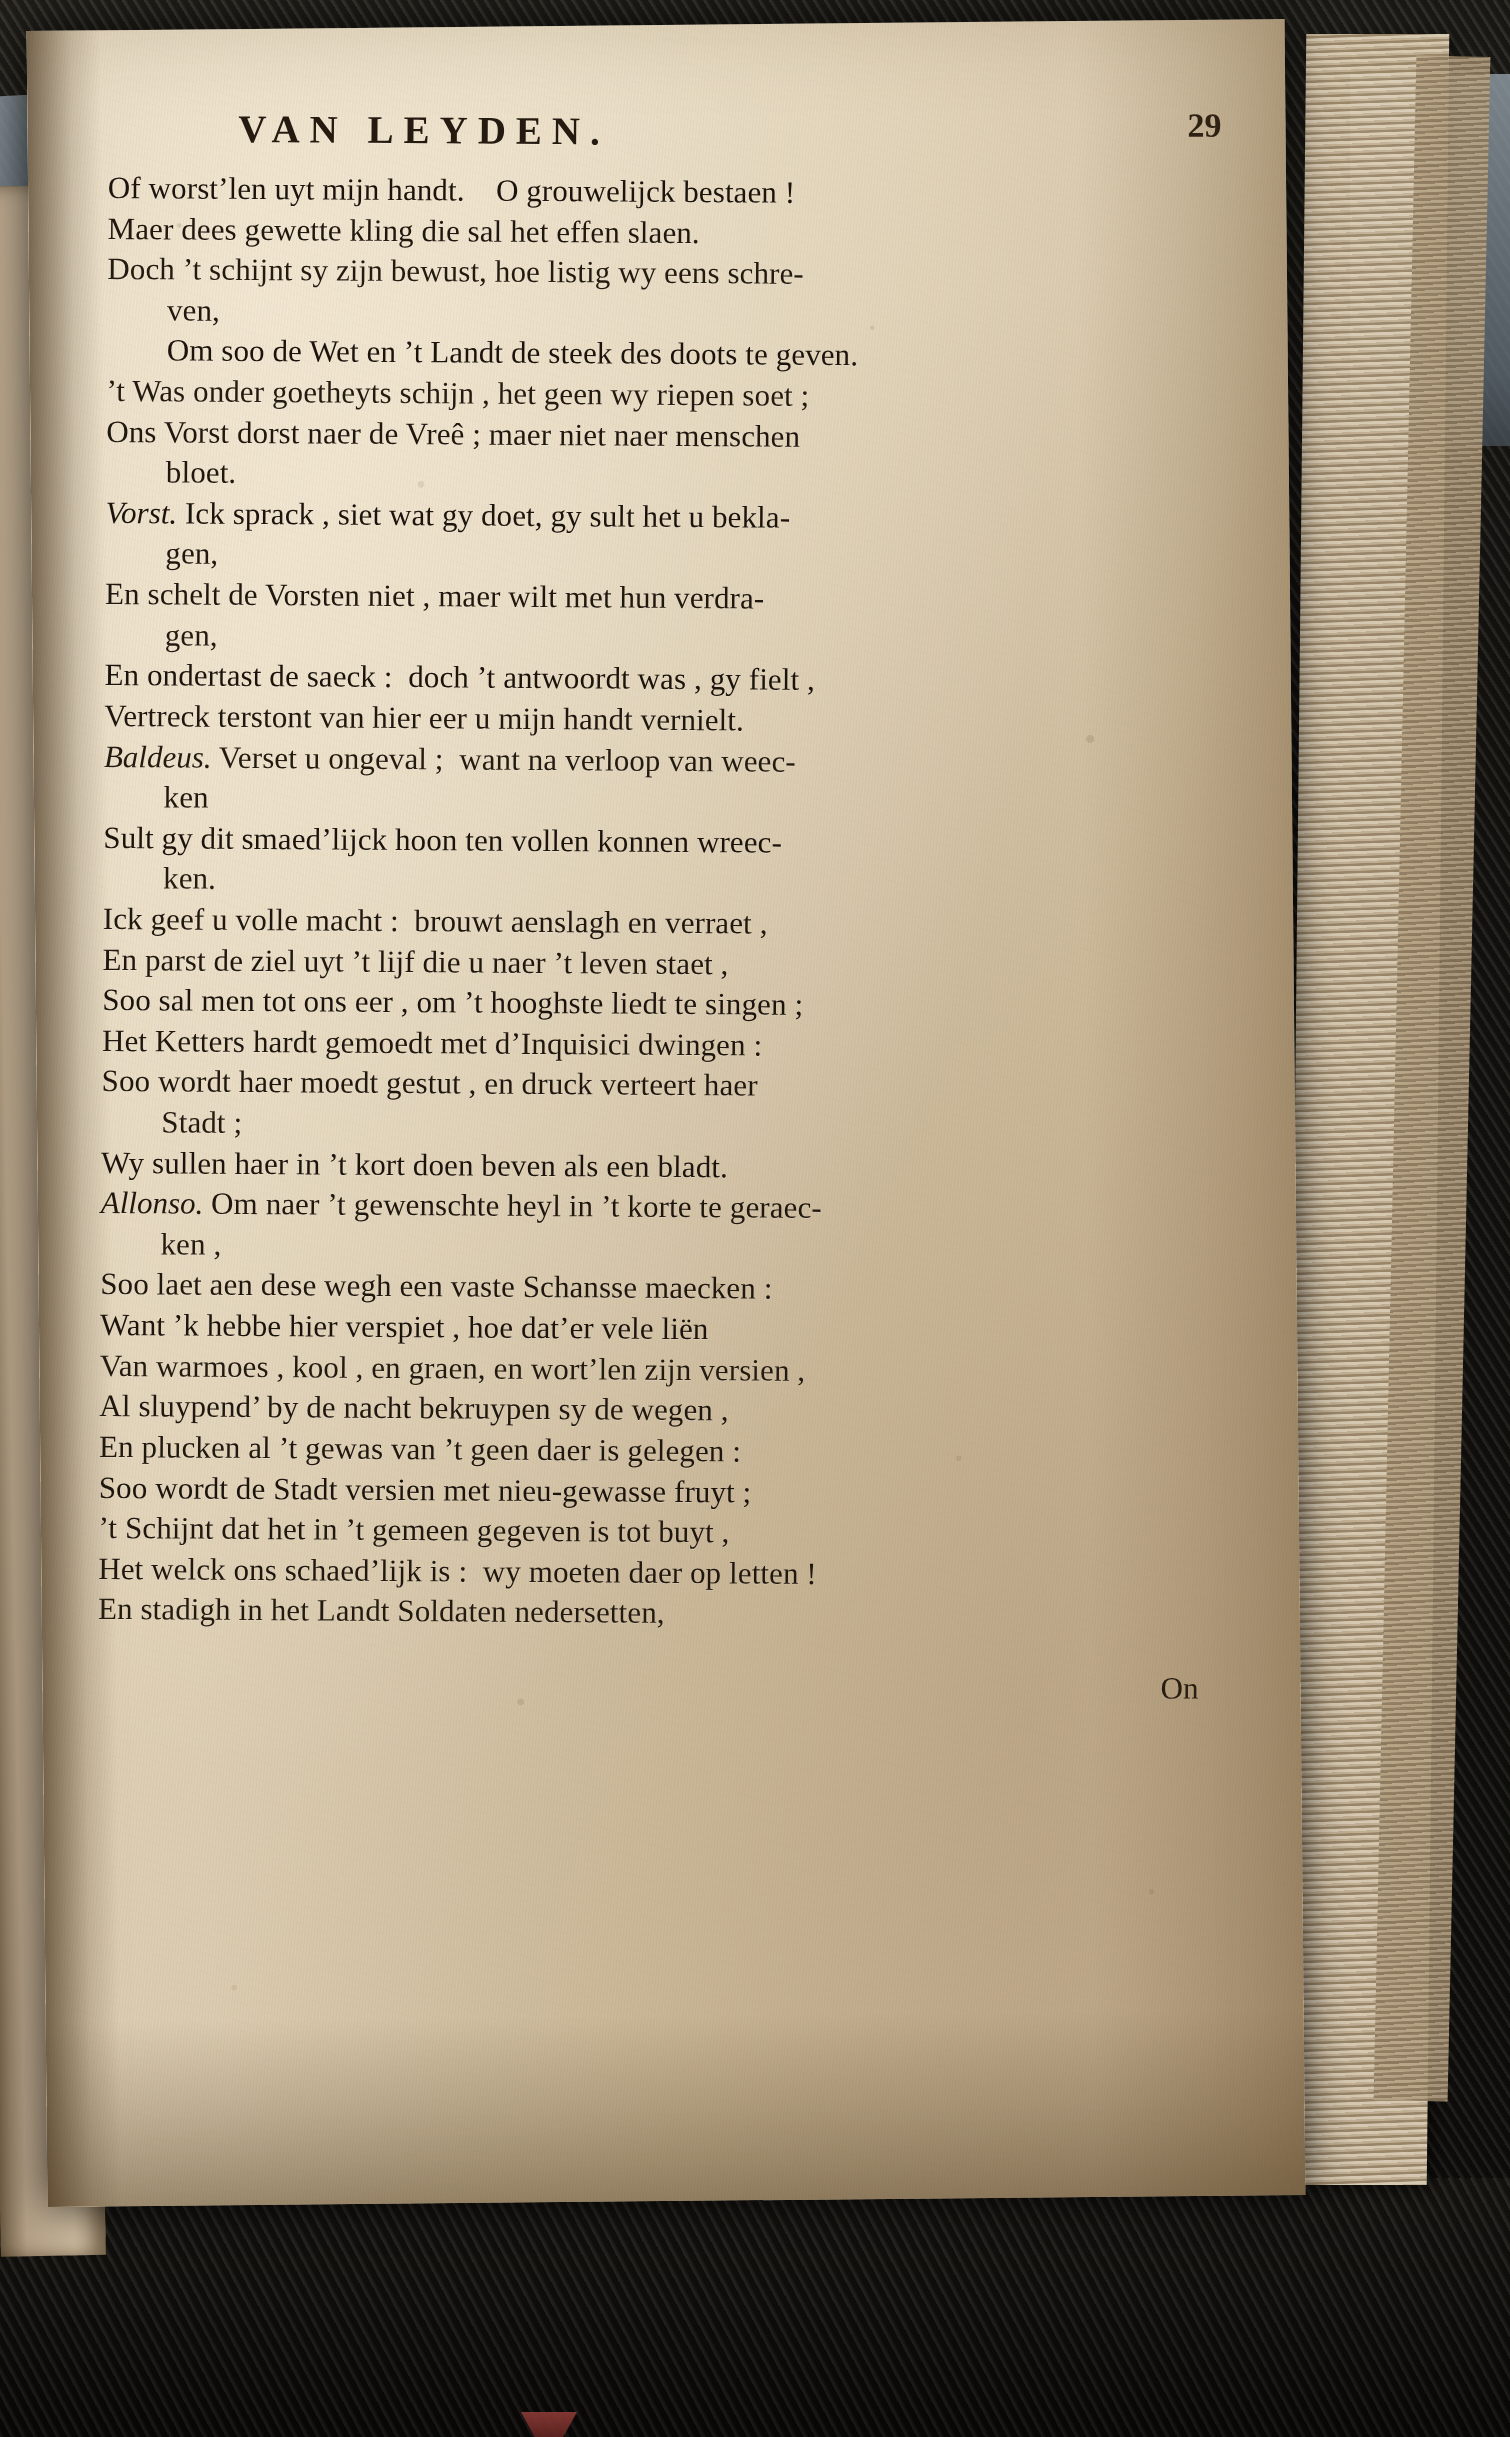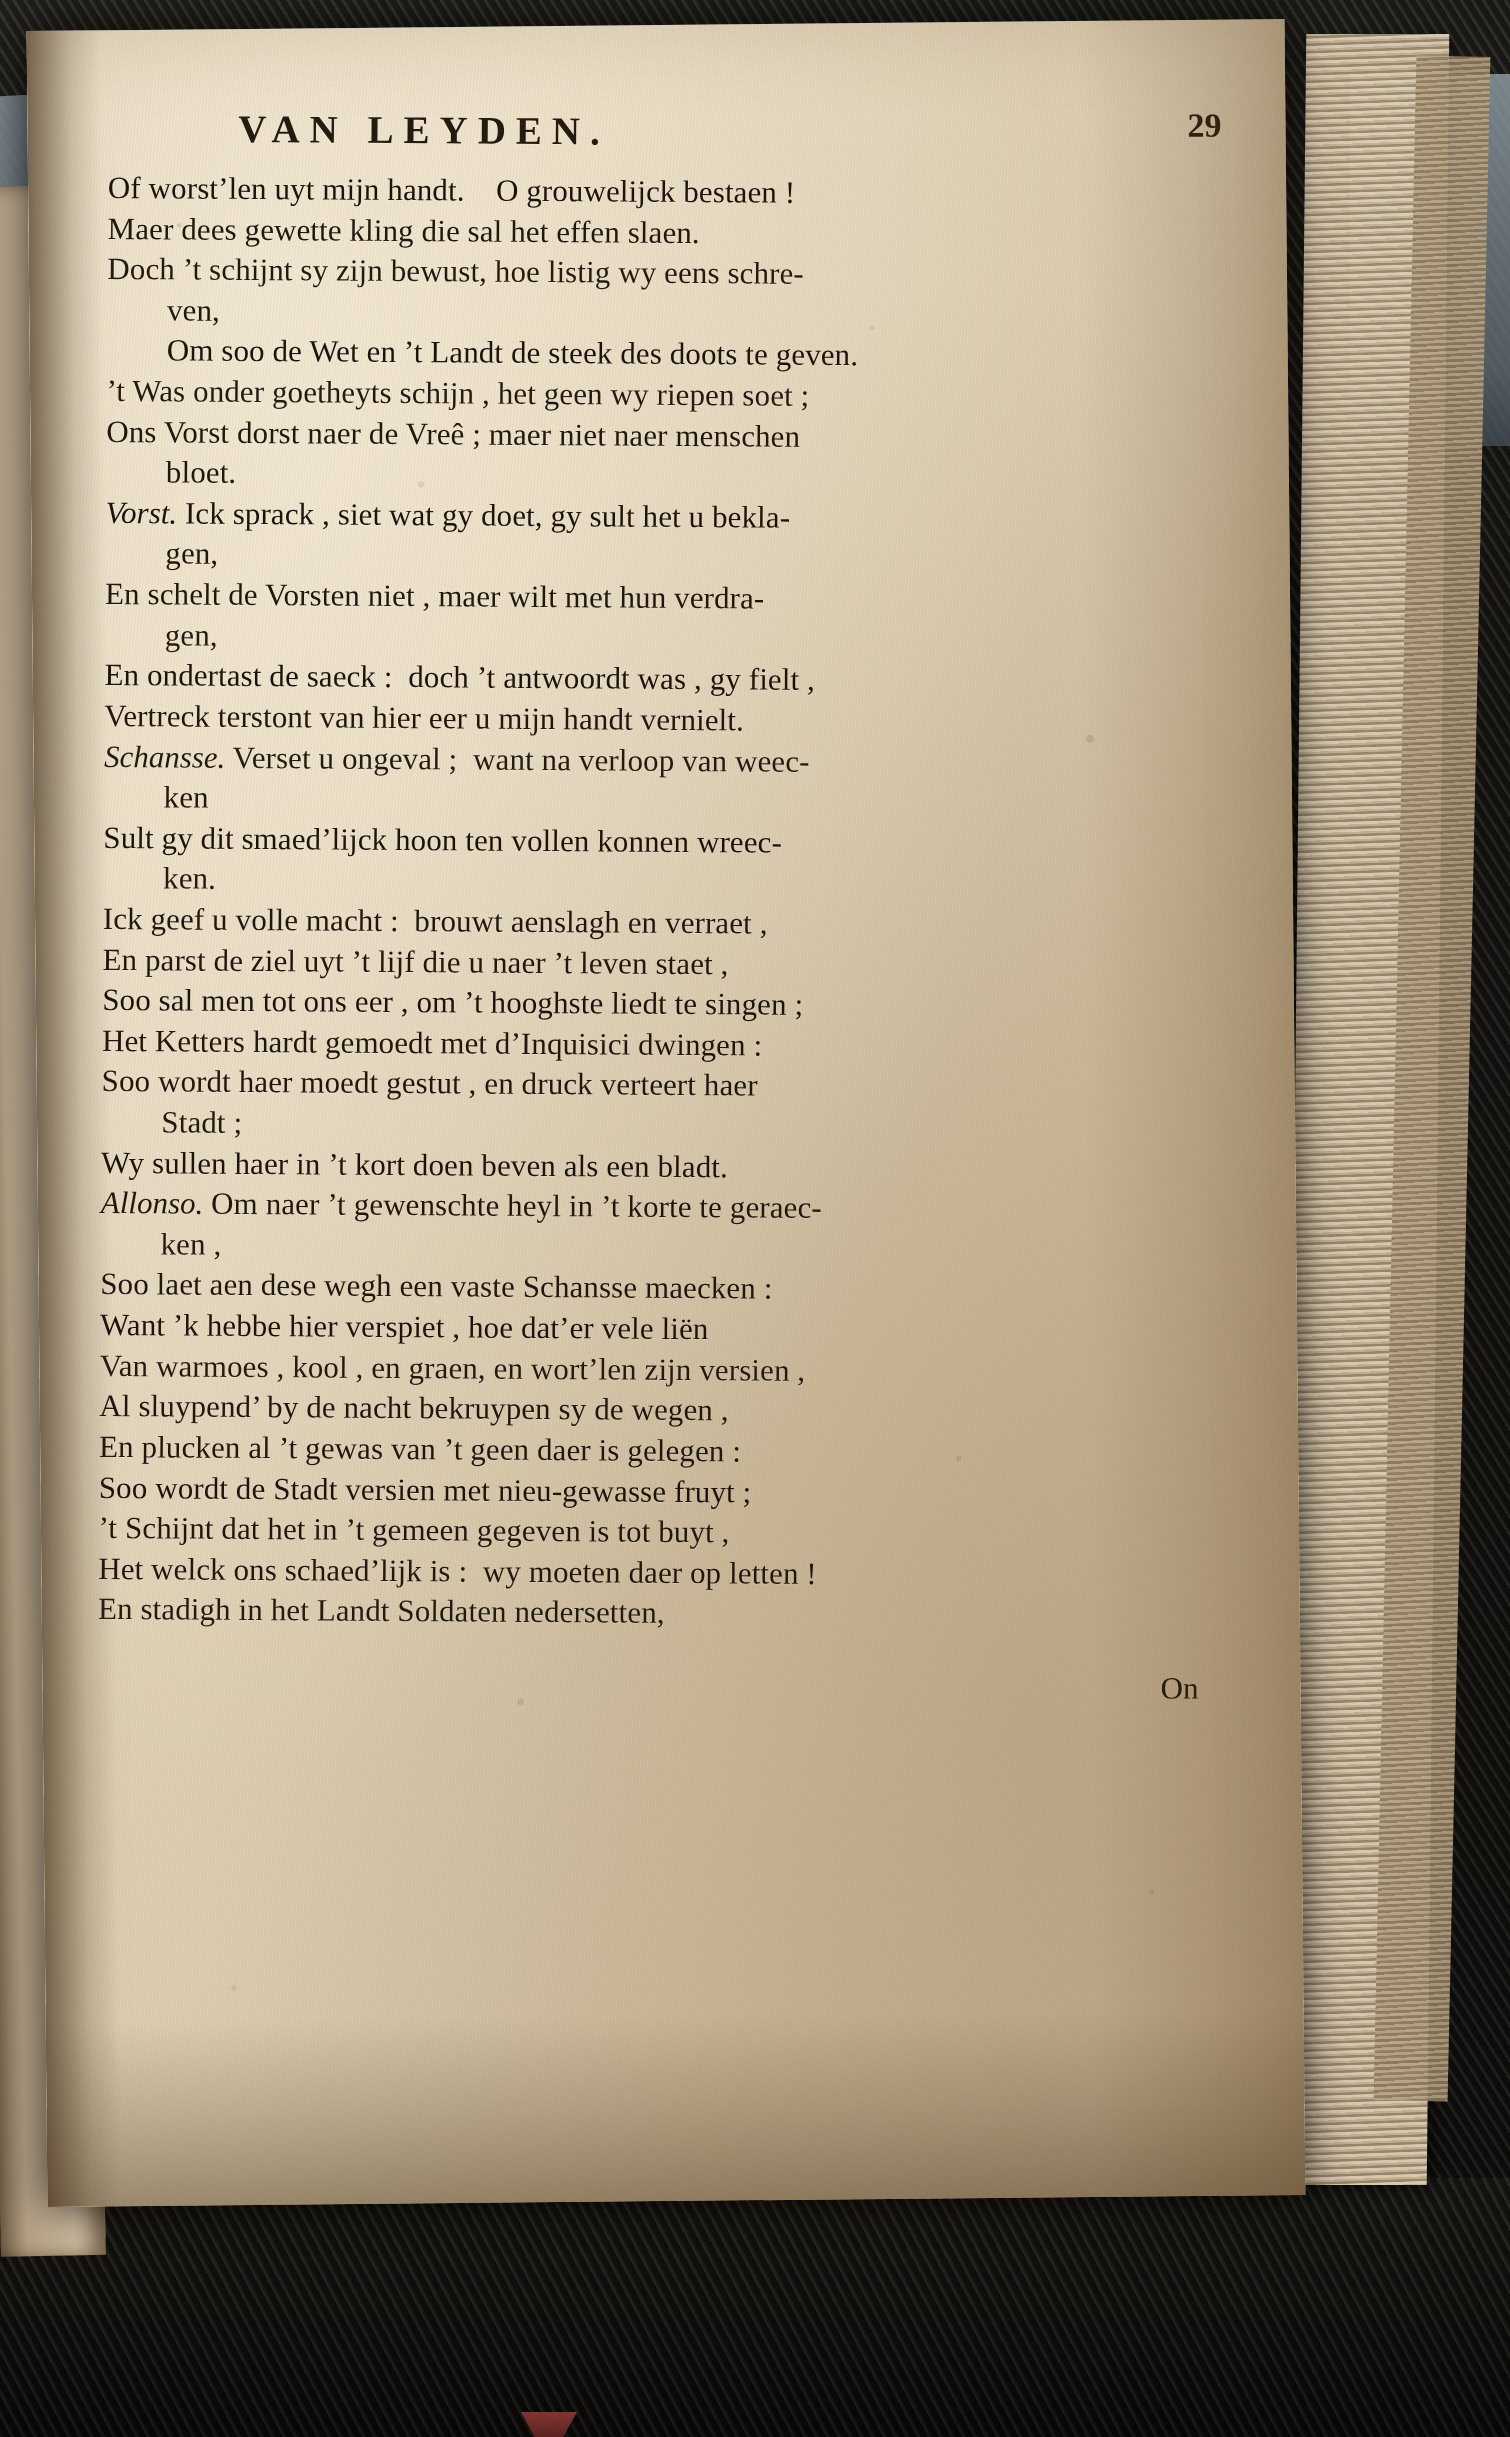--- a/index.html
+++ b/index.html
@@ -235,21 +235,21 @@
         <p class="verse turn">Om soo de Wet en ’t Landt de steek des doots te geven.</p>
         <p class="verse">’t Was onder goetheyts schijn , het geen wy riepen soet ;</p>
         <p class="verse">Ons Vorst dorst naer de Vreê ; maer niet naer menschen</p>
         <p class="verse turn">bloet.</p>
         <p class="verse spk"><span class="name">Vorst.</span><span> Ick sprack , siet wat gy doet, gy sult het u bekla-</span></p>
         <p class="verse turn">gen,</p>
         <p class="verse">En schelt de Vorsten niet , maer wilt met hun verdra-</p>
         <p class="verse turn">gen,</p>
         <p class="verse">En ondertast de saeck :  doch ’t antwoordt was , gy fielt ,</p>
         <p class="verse">Vertreck terstont van hier eer u mijn handt vernielt.</p>
-        <p class="verse spk"><span class="name">Schansse.</span><span> Verset u ongeval ;  want na verloop van weec-</span></p>
+        <p class="verse spk"><span class="name">Baldeus.</span><span> Verset u ongeval ;  want na verloop van weec-</span></p>
         <p class="verse turn">ken</p>
         <p class="verse">Sult gy dit smaed’lijck hoon ten vollen konnen wreec-</p>
         <p class="verse turn">ken.</p>
         <p class="verse">Ick geef u volle macht :  brouwt aenslagh en verraet ,</p>
         <p class="verse">En parst de ziel uyt ’t lijf die u naer ’t leven staet ,</p>
         <p class="verse">Soo sal men tot ons eer , om ’t hooghste liedt te singen ;</p>
         <p class="verse">Het Ketters hardt gemoedt met d’Inquisici dwingen :</p>
         <p class="verse">Soo wordt haer moedt gestut , en druck verteert haer</p>
         <p class="verse turn">Stadt ;</p>
         <p class="verse">Wy sullen haer in ’t kort doen beven als een bladt.</p>

